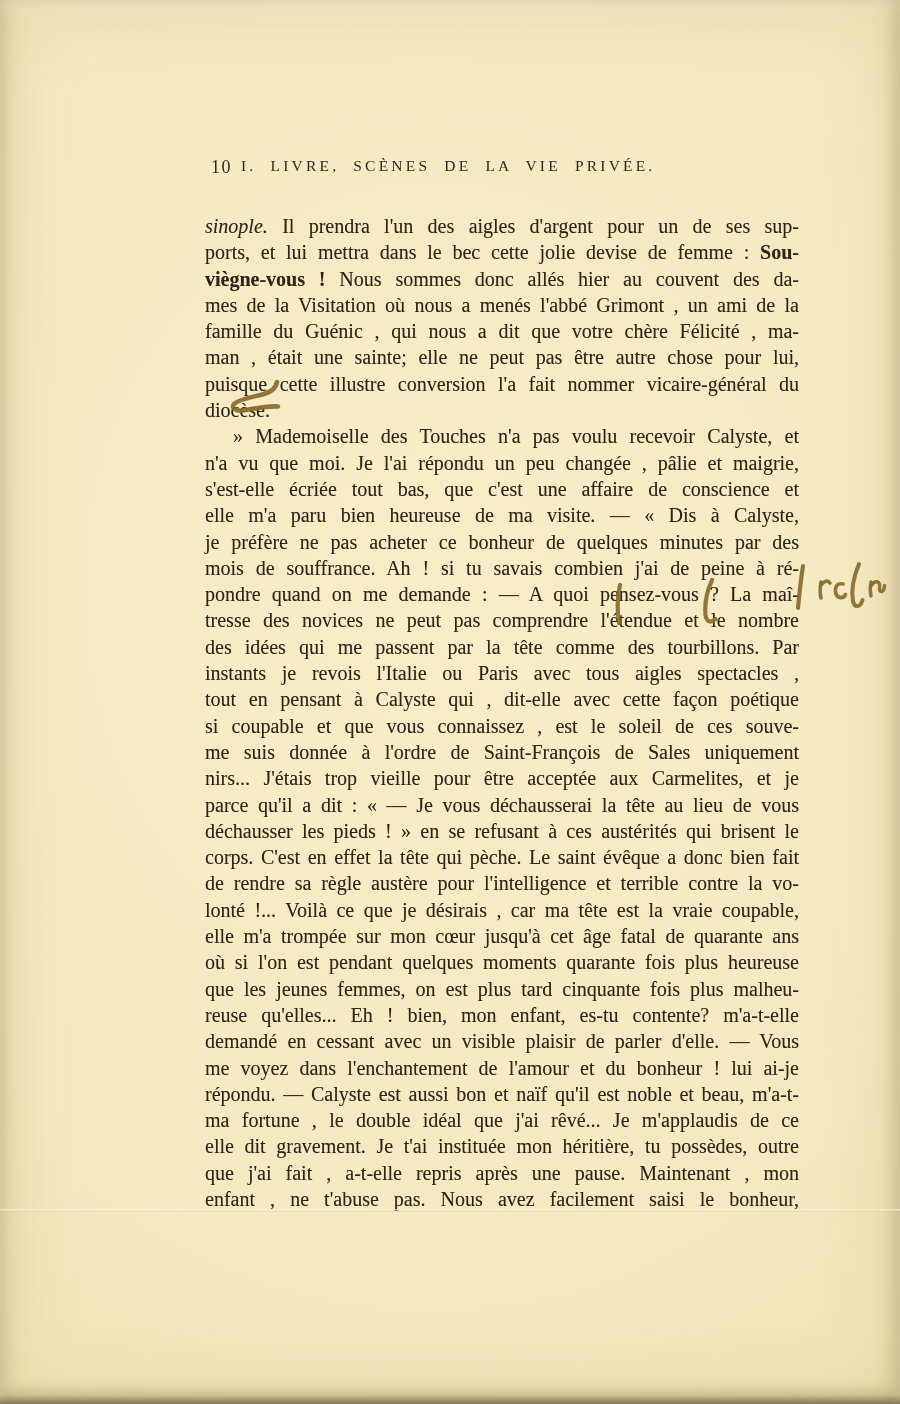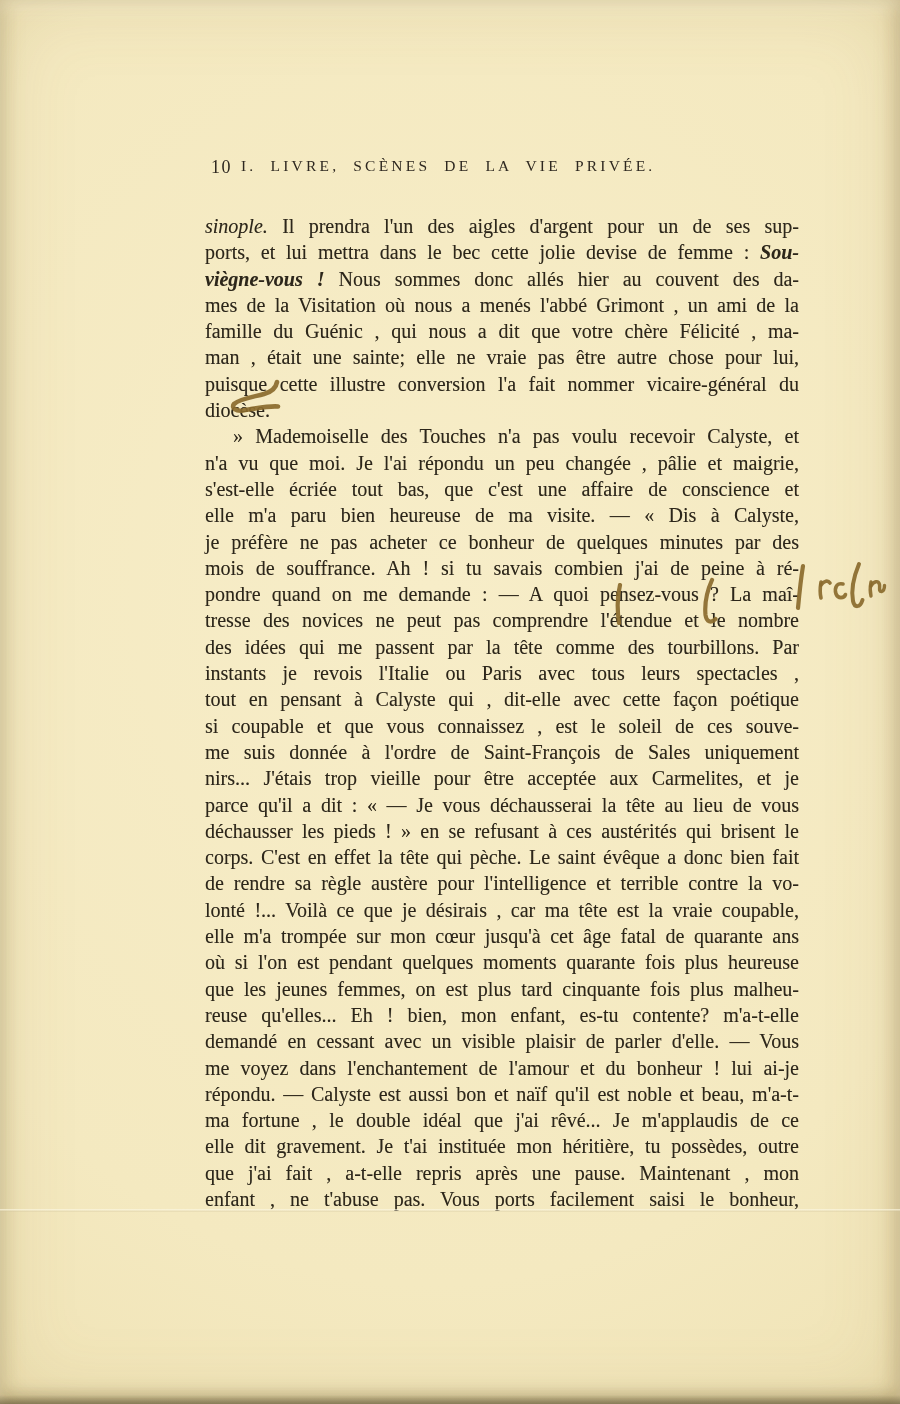--- a/index.html
+++ b/index.html
@@ -50,76 +50,76 @@
   }
   .line{
     text-align:justify;
     text-align-last:justify;
     white-space:normal;
     text-shadow:0.2px 0.2px 0 rgba(44,38,26,0.30);
   }
   .line.align-left{text-align-last:left;}
   .line.first-indent{text-indent:28px;}
   .seg-i{font-style:italic;}
-  .seg-bi{font-style:italic;font-weight:bold;}
+  .seg-bi{font-weight:bold;}
   .ink-mark{position:absolute;pointer-events:none;}
   .ink-mark path{fill:none;stroke:#8a6a2d;stroke-linecap:round;stroke-linejoin:round;opacity:0.92;}
 </style>
 </head>
 <body>
 
 <div class="page">
 
   <div class="page-header">
     <span class="page-number">10</span>
     <span class="running-title">I. LIVRE, SCÈNES DE LA VIE PRIVÉE.</span>
   </div>
 
   <div class="body-text">
       <div>
         <div class="line"><span class="seg-i">sinople.</span><span> Il prendra l'un des aigles d'argent pour un de ses sup-</span></div>
         <div class="line"><span>ports, et lui mettra dans le bec cette jolie devise de femme : </span><span class="seg-bi">Sou-</span></div>
         <div class="line"><span class="seg-bi">viègne-vous !</span><span> Nous sommes donc allés hier au couvent des da-</span></div>
         <div class="line"><span>mes de la Visitation où nous a menés l'abbé Grimont , un ami de la</span></div>
         <div class="line"><span>famille du Guénic , qui nous a dit que votre chère Félicité , ma-</span></div>
-        <div class="line"><span>man , était une sainte; elle ne vraie pas être autre chose pour lui,</span></div>
+        <div class="line"><span>man , était une sainte; elle ne peut pas être autre chose pour lui,</span></div>
         <div class="line"><span>puisque cette illustre conversion l'a fait nommer vicaire-général du</span></div>
         <div class="line align-left"><span>diocèse.</span></div>
       </div>
       <div>
         <div class="line first-indent"><span>» Mademoiselle des Touches n'a pas voulu recevoir Calyste, et</span></div>
         <div class="line"><span>n'a vu que moi. Je l'ai répondu un peu changée , pâlie et maigrie,</span></div>
         <div class="line"><span>s'est-elle écriée tout bas, que c'est une affaire de conscience et</span></div>
         <div class="line"><span>elle m'a paru bien heureuse de ma visite. — « Dis à Calyste,</span></div>
         <div class="line"><span>je préfère ne pas acheter ce bonheur de quelques minutes par des</span></div>
         <div class="line"><span>mois de souffrance. Ah ! si tu savais combien j'ai de peine à ré-</span></div>
         <div class="line"><span>pondre quand on me demande : — A quoi pensez-vous ? La maî-</span></div>
         <div class="line"><span>tresse des novices ne peut pas comprendre l'étendue et le nombre</span></div>
         <div class="line"><span>des idées qui me passent par la tête comme des tourbillons. Par</span></div>
-        <div class="line"><span>instants je revois l'Italie ou Paris avec tous leurs spectacles ,</span></div>
+        <div class="line"><span>instants je revois l'Italie ou Paris avec tous aigles spectacles ,</span></div>
         <div class="line"><span>tout en pensant à Calyste qui , dit-elle avec cette façon poétique</span></div>
         <div class="line"><span>si coupable et que vous connaissez , est le soleil de ces souve-</span></div>
         <div class="line"><span>me suis donnée à l'ordre de Saint-François de Sales uniquement</span></div>
         <div class="line"><span>nirs... J'étais trop vieille pour être acceptée aux Carmelites, et je</span></div>
         <div class="line"><span>parce qu'il a dit : « — Je vous déchausserai la tête au lieu de vous</span></div>
         <div class="line"><span>déchausser les pieds ! » en se refusant à ces austérités qui brisent le</span></div>
         <div class="line"><span>corps. C'est en effet la tête qui pèche. Le saint évêque a donc bien fait</span></div>
         <div class="line"><span>de rendre sa règle austère pour l'intelligence et terrible contre la vo-</span></div>
         <div class="line"><span>lonté !... Voilà ce que je désirais , car ma tête est la vraie coupable,</span></div>
         <div class="line"><span>elle m'a trompée sur mon cœur jusqu'à cet âge fatal de quarante ans</span></div>
         <div class="line"><span>où si l'on est pendant quelques moments quarante fois plus heureuse</span></div>
         <div class="line"><span>que les jeunes femmes, on est plus tard cinquante fois plus malheu-</span></div>
         <div class="line"><span>reuse qu'elles... Eh ! bien, mon enfant, es-tu contente? m'a-t-elle</span></div>
         <div class="line"><span>demandé en cessant avec un visible plaisir de parler d'elle. — Vous</span></div>
         <div class="line"><span>me voyez dans l'enchantement de l'amour et du bonheur ! lui ai-je</span></div>
         <div class="line"><span>répondu. — Calyste est aussi bon et naïf qu'il est noble et beau, m'a-t-</span></div>
         <div class="line"><span>ma fortune , le double idéal que j'ai rêvé... Je m'applaudis de ce</span></div>
         <div class="line"><span>elle dit gravement. Je t'ai instituée mon héritière, tu possèdes, outre</span></div>
         <div class="line"><span>que j'ai fait , a-t-elle repris après une pause. Maintenant , mon</span></div>
-        <div class="line"><span>enfant , ne t'abuse pas. Vous ports facilement saisi le bonheur,</span></div>
+        <div class="line"><span>enfant , ne t'abuse pas. Nous avez facilement saisi le bonheur,</span></div>
       </div>
     </div>
 
   <svg class="ink-mark" style="left:228px;top:379px;" width="54" height="38" viewBox="0 0 54 38">
     <path d="M49,3 C48,9 43,13 36,15 C25,18 11,20 6,25 C3,29 8,32.5 15,31.5 C27,29.5 42,26.5 50,27.5" stroke-width="4.6"></path>
   </svg>
 
   <svg class="ink-mark" style="left:611px;top:583px;" width="16" height="42" viewBox="0 0 16 42">
     <path d="M9,2 C6.5,12 6,26 8,40" stroke-width="4.2"></path>
   </svg>

